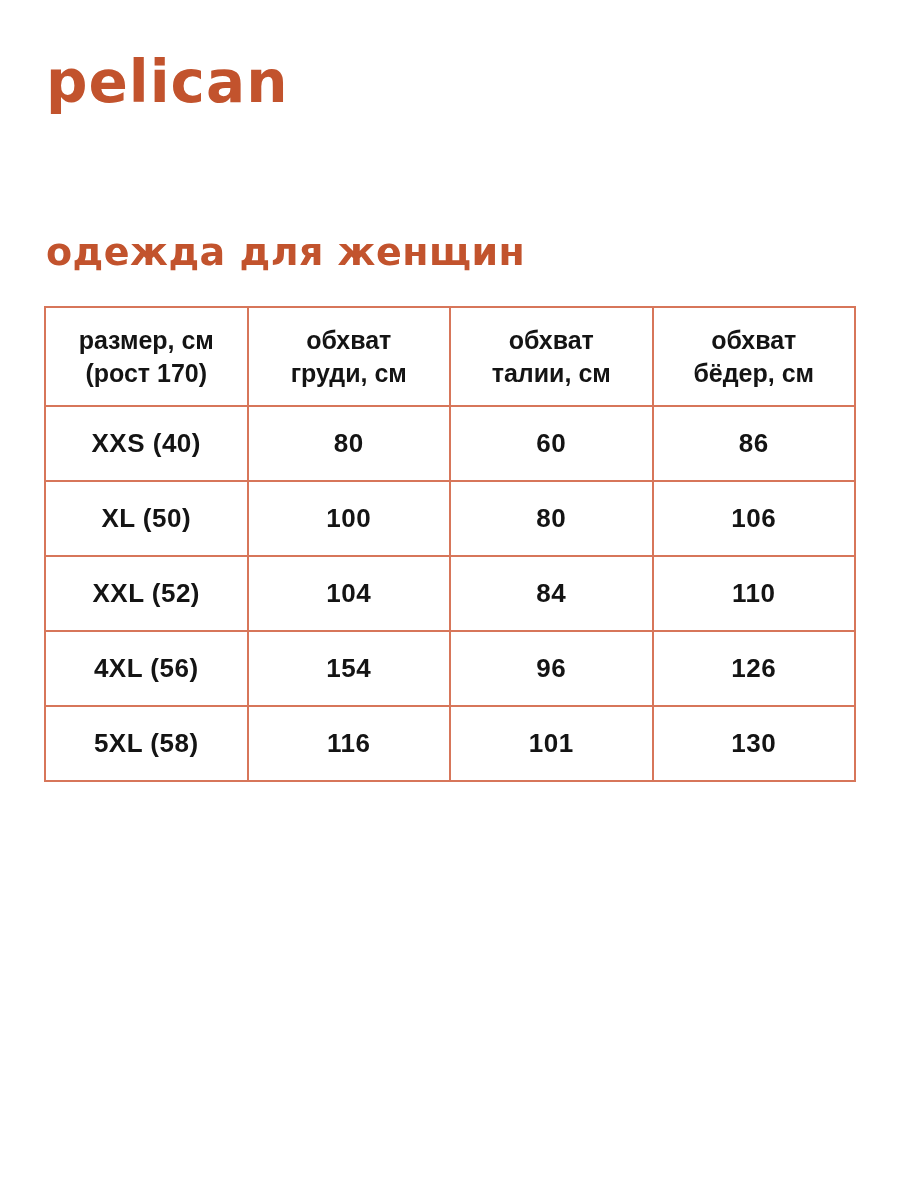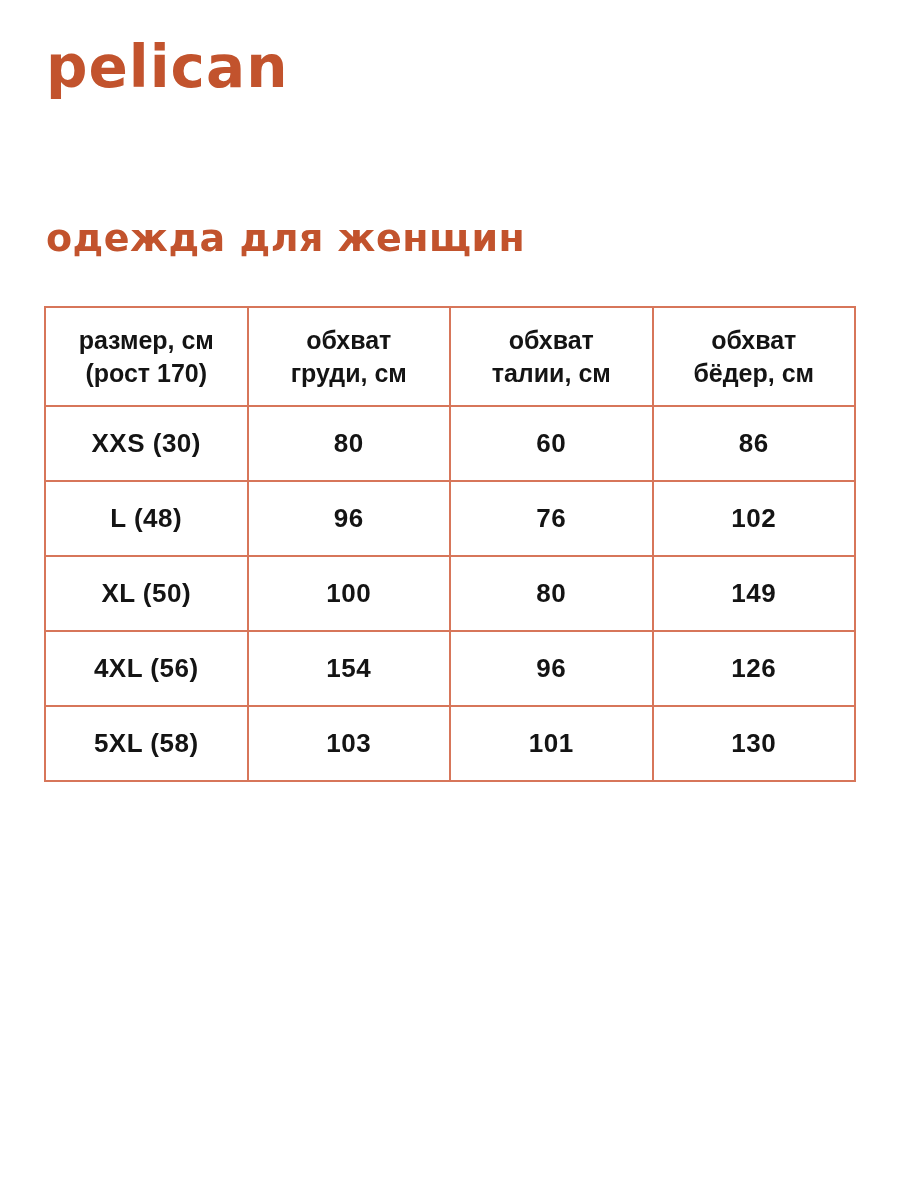--- a/index.html
+++ b/index.html
@@ -18,32 +18,32 @@
   }
   .page {
     position: relative;
     width: 900px;
     height: 1200px;
     overflow: hidden;
   }
   .logo {
     position: absolute;
     left: 46px;
-    top: 36px;
+    top: 51px;
     font-family: "DejaVu Sans", sans-serif;
     font-size: 58px;
     font-weight: 700;
     color: var(--orange);
     letter-spacing: 1px;
     line-height: 1.1;
   }
   .heading {
     position: absolute;
     left: 46px;
-    top: 218px;
+    top: 232px;
     font-family: "DejaVu Sans", sans-serif;
     font-size: 38px;
     font-weight: 700;
     color: var(--orange);
     letter-spacing: 0.5px;
     line-height: 1.1;
   }
   table.size-table {
     position: absolute;
     left: 44px;
@@ -90,45 +90,45 @@
         <th>обхват
 груди, см</th>
         <th>обхват
 талии, см</th>
         <th>обхват
 бёдер, см</th>
       </tr>
     </thead>
     <tbody>
       <tr>
-        <td>XXS (30)</td>
+        <td>XXS (40)</td>
         <td>80</td>
         <td>60</td>
         <td>86</td>
       </tr>
       <tr>
-        <td>L (48)</td>
-        <td>96</td>
-        <td>76</td>
-        <td>102</td>
-      </tr>
-      <tr>
         <td>XL (50)</td>
         <td>100</td>
         <td>80</td>
-        <td>149</td>
+        <td>106</td>
+      </tr>
+      <tr>
+        <td>XXL (52)</td>
+        <td>104</td>
+        <td>84</td>
+        <td>110</td>
       </tr>
       <tr>
         <td>4XL (56)</td>
         <td>154</td>
         <td>96</td>
         <td>126</td>
       </tr>
       <tr>
         <td>5XL (58)</td>
-        <td>103</td>
+        <td>116</td>
         <td>101</td>
         <td>130</td>
       </tr>
     </tbody>
   </table>
 
 </div>
 
 </body></html>

